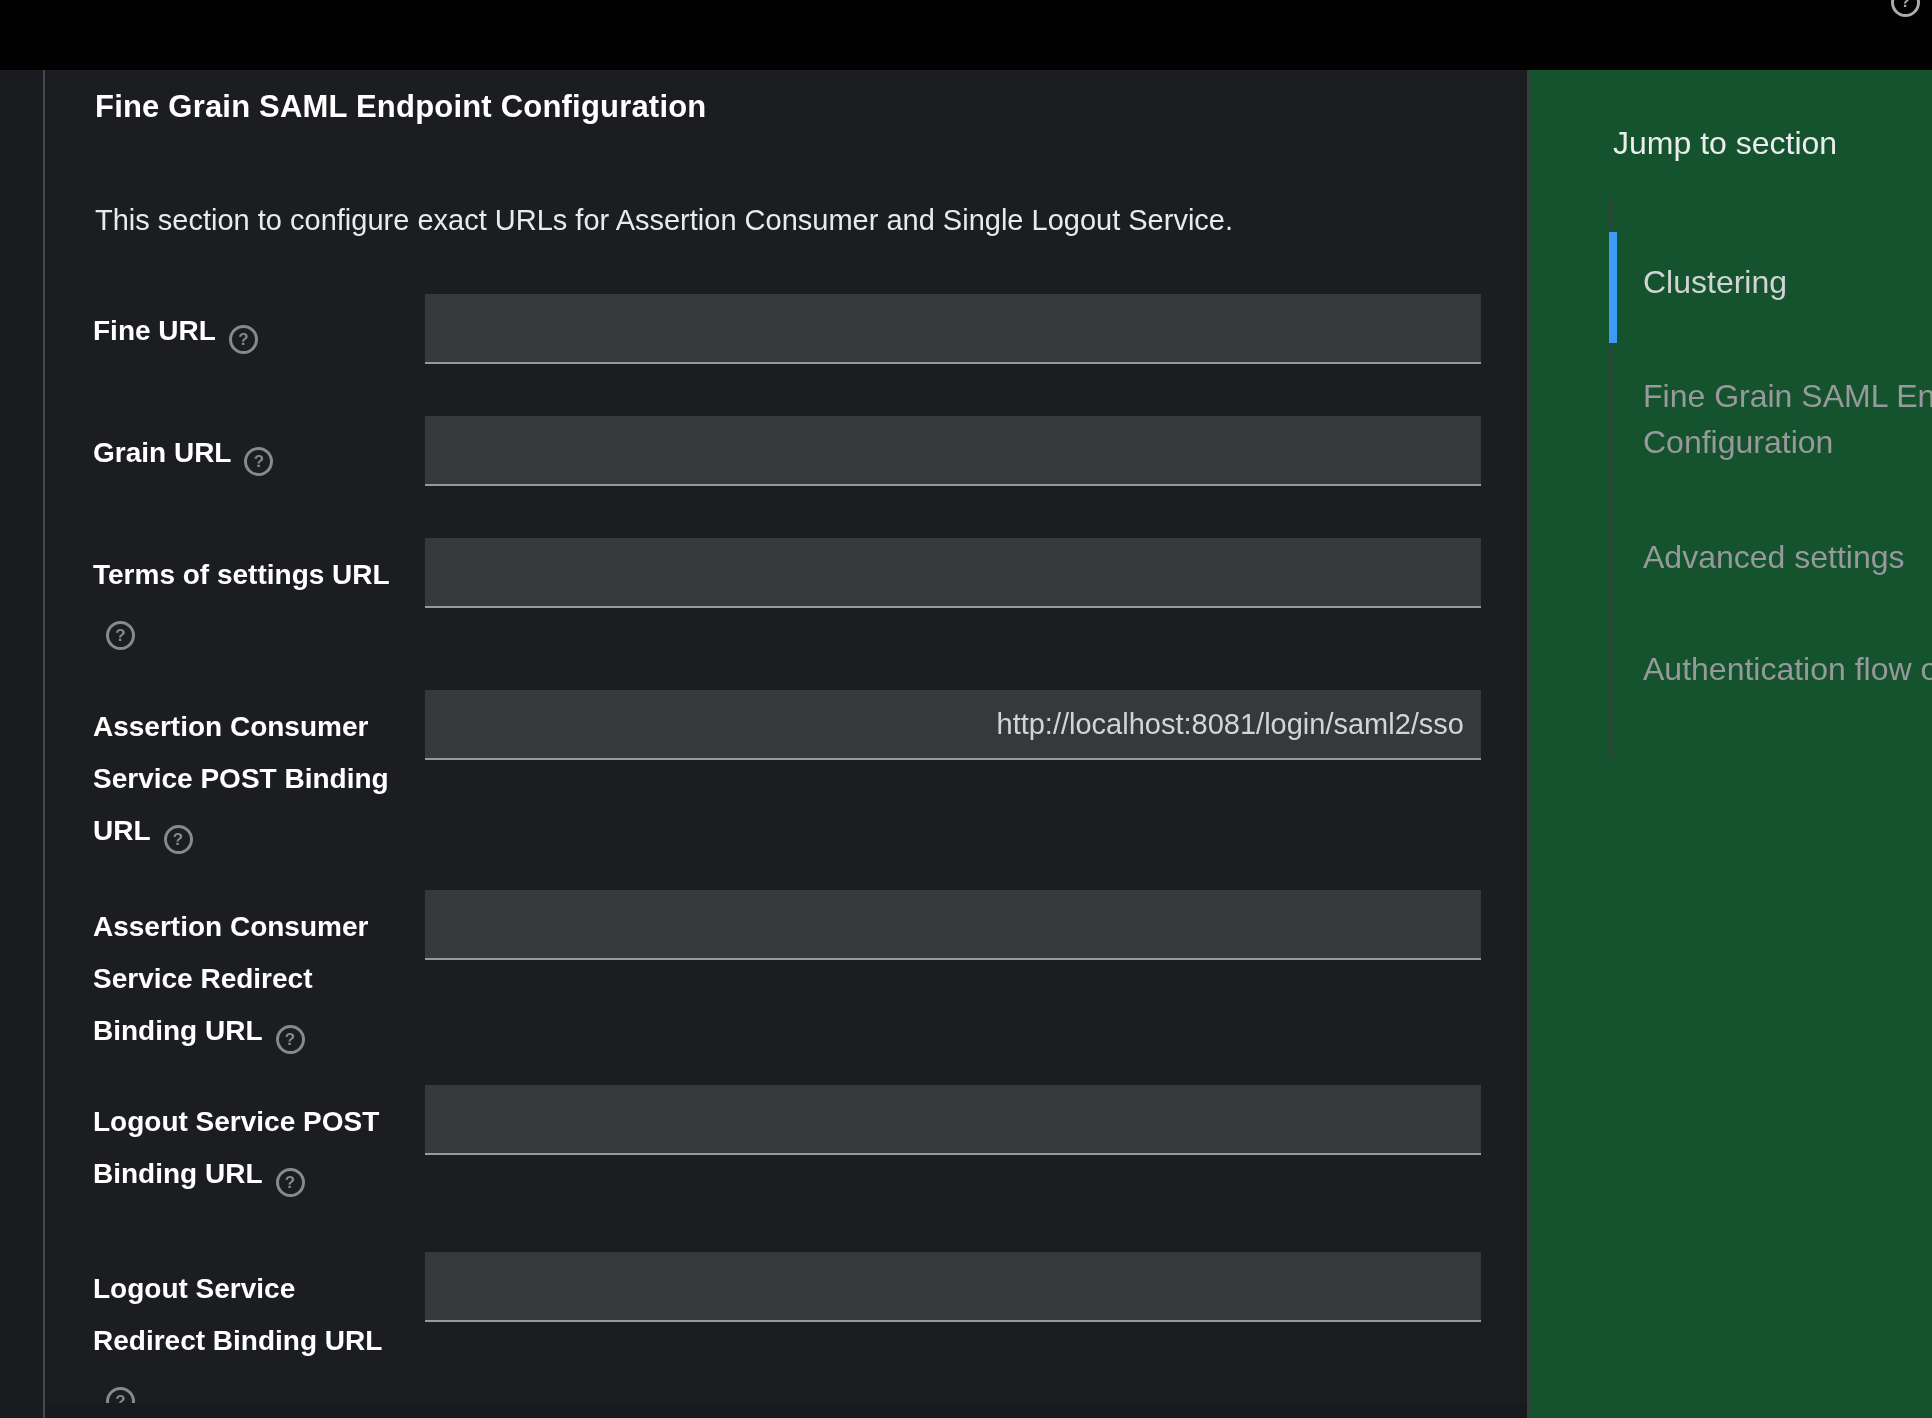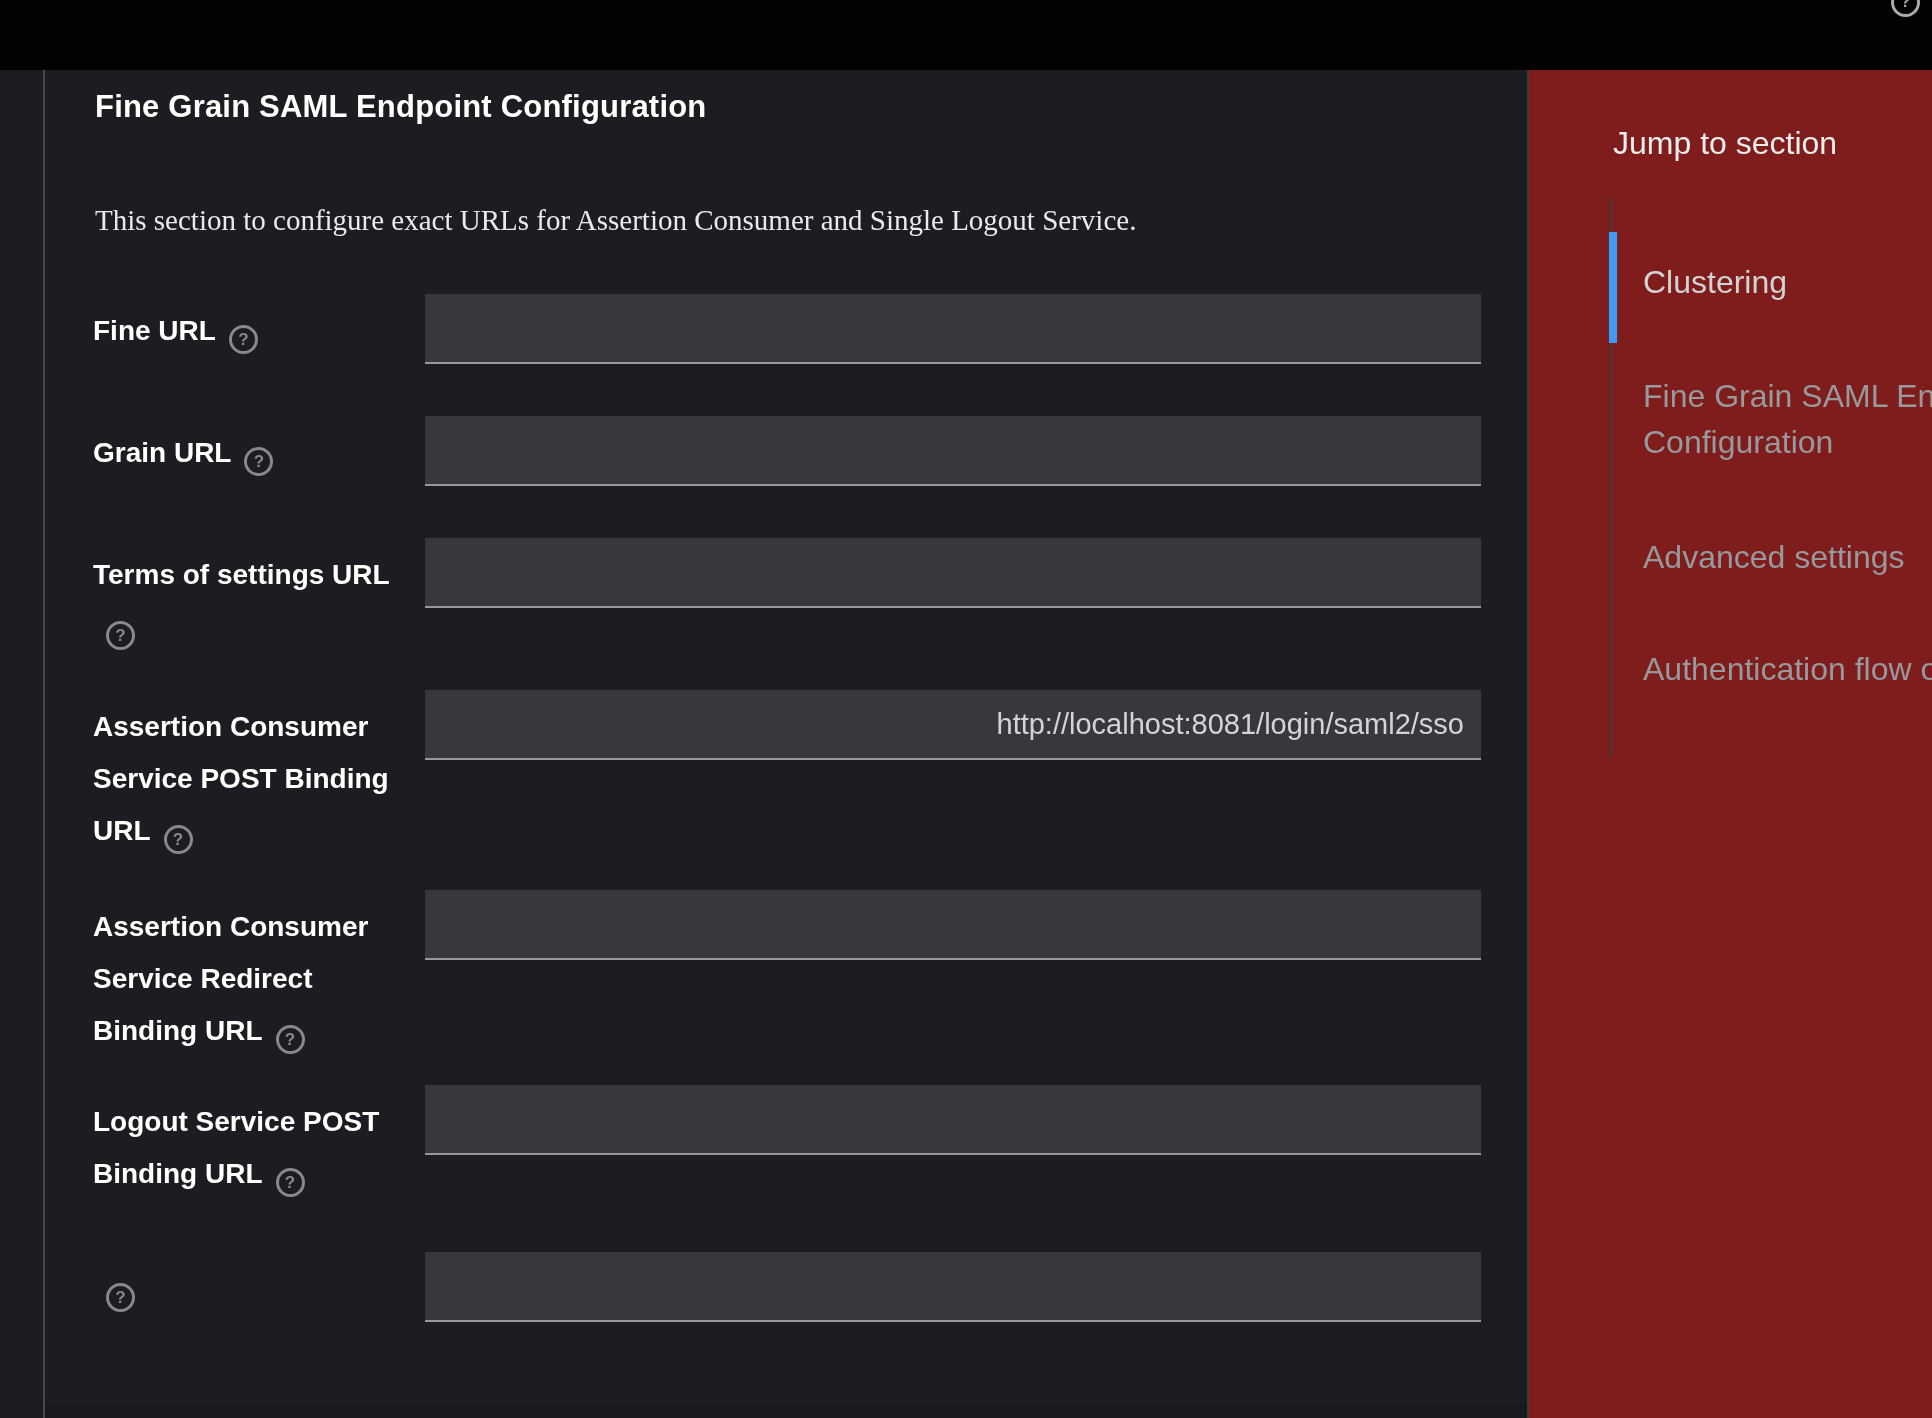--- a/index.html
+++ b/index.html
@@ -34,21 +34,21 @@
     position:absolute;left:45px;top:70px;width:1482px;height:1348px;
     background:#1b1d21;
   }
   .page-title{
     position:absolute;left:50px;top:-6px;width:1300px;
     font-size:31px;font-weight:bold;color:#ffffff;line-height:44px;
     letter-spacing:.2px;
   }
   .page-desc{
     position:absolute;left:50px;top:130px;width:1380px;
-    font-size:29px;color:#e9eaeb;line-height:40px;font-family:Liberation Serif, serif;
+    font-size:29px;color:#e9eaeb;line-height:40px;
   }
   
   .row{position:absolute;left:48px;width:1434px;}
   .r1{top:224px}.r2{top:346px}.r3{top:468px}.r4{top:620px}.r5{top:820px}.r6{top:1015px}.r7{top:1182px}
   .field-label{
     position:absolute;left:0;top:11px;width:316px;
     font-size:28px;font-weight:bold;color:#ffffff;line-height:52px;
   }
   .qmark{
     display:inline-block;width:29px;height:29px;box-sizing:border-box;
@@ -68,21 +68,21 @@
     background:#191a1d;
   }
   
   .side-divider{
     position:absolute;left:1527px;top:70px;width:2px;height:1348px;
     background:#3a3c41;
   }
   
   .sidebar{
     position:absolute;left:1529px;top:70px;width:403px;height:1348px;
-    background:#7f1d1d;overflow:visible;
+    background:#14532d;overflow:visible;
   }
   .jump-heading{
     position:absolute;left:84px;top:51px;width:400px;
     font-size:32px;color:#ebeced;line-height:44px;
   }
   .nav-rail{
     position:absolute;left:81px;top:128px;width:2px;height:559px;
     background:#3c3e43;
   }
   .nav-active-bar{
@@ -134,21 +134,21 @@
     <div class="field-label"><span>Assertion Consumer Service Redirect Binding URL</span><span class="qmark"></span></div>
     <input class="field-input" value="" style="">
   </div>
 
   <div class="row r6">
     <div class="field-label"><span>Logout Service POST Binding URL</span><span class="qmark"></span></div>
     <input class="field-input" value="" style="">
   </div>
 
   <div class="row r7">
-    <div class="field-label"><span class="qmark"></span></div>
+    <div class="field-label"><span>Logout Service Redirect Binding URL</span><span class="qmark"></span></div>
     <input class="field-input" value="" style="">
   </div>
 
   <div class="bottom-band"></div>
 </div>
 
 <div class="side-divider"></div>
 
 <div class="sidebar">
   <div class="jump-heading">Jump to section</div>

